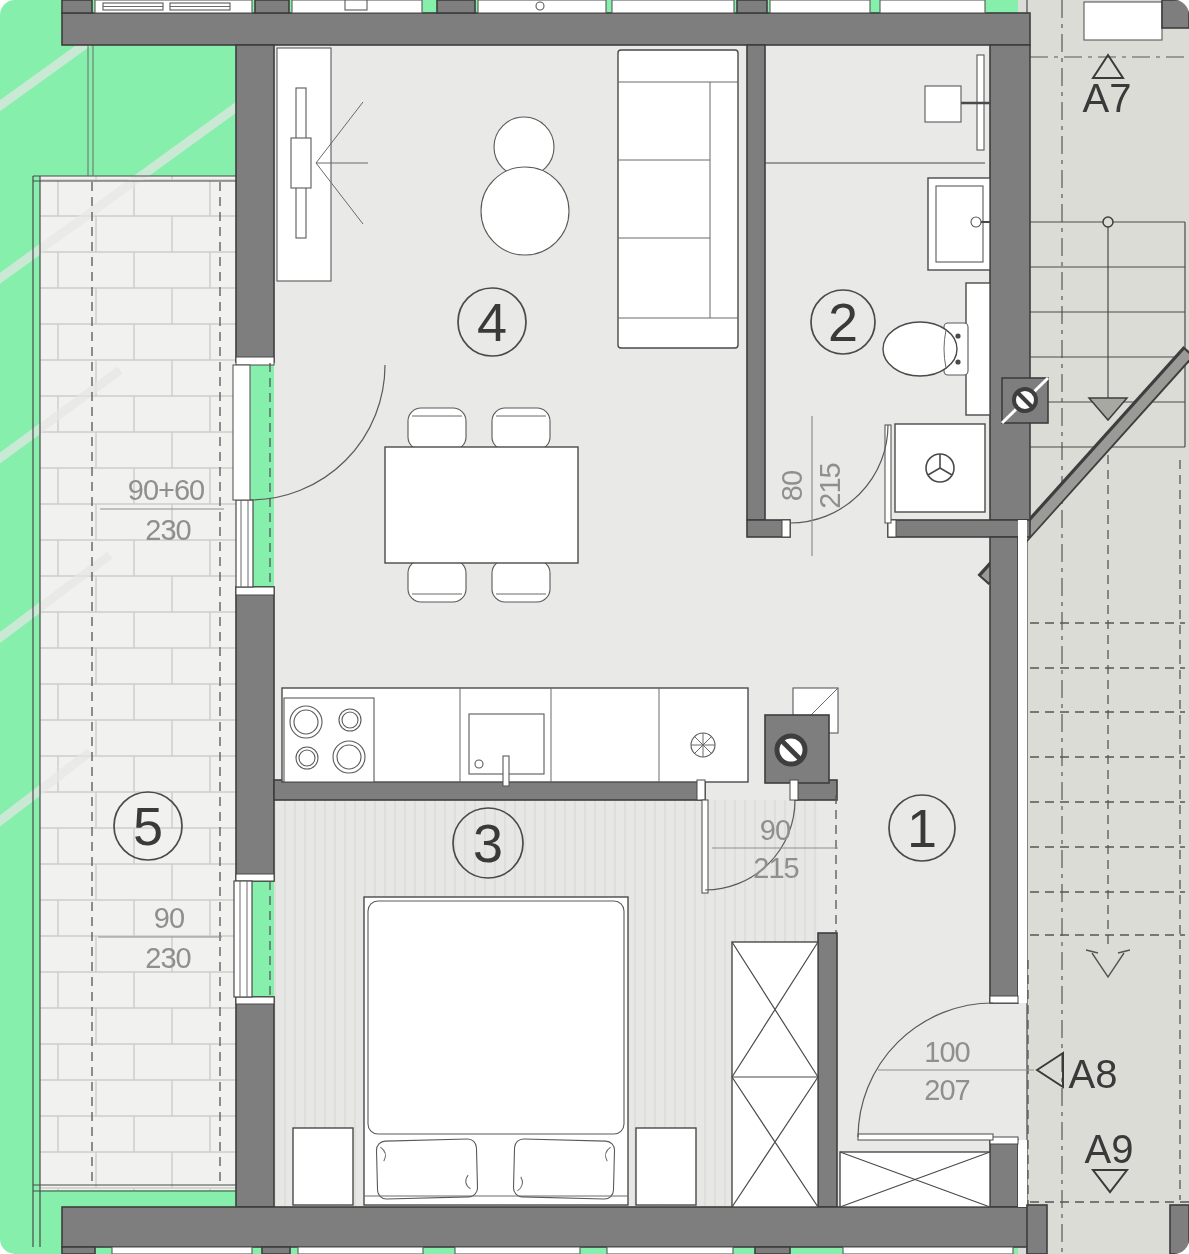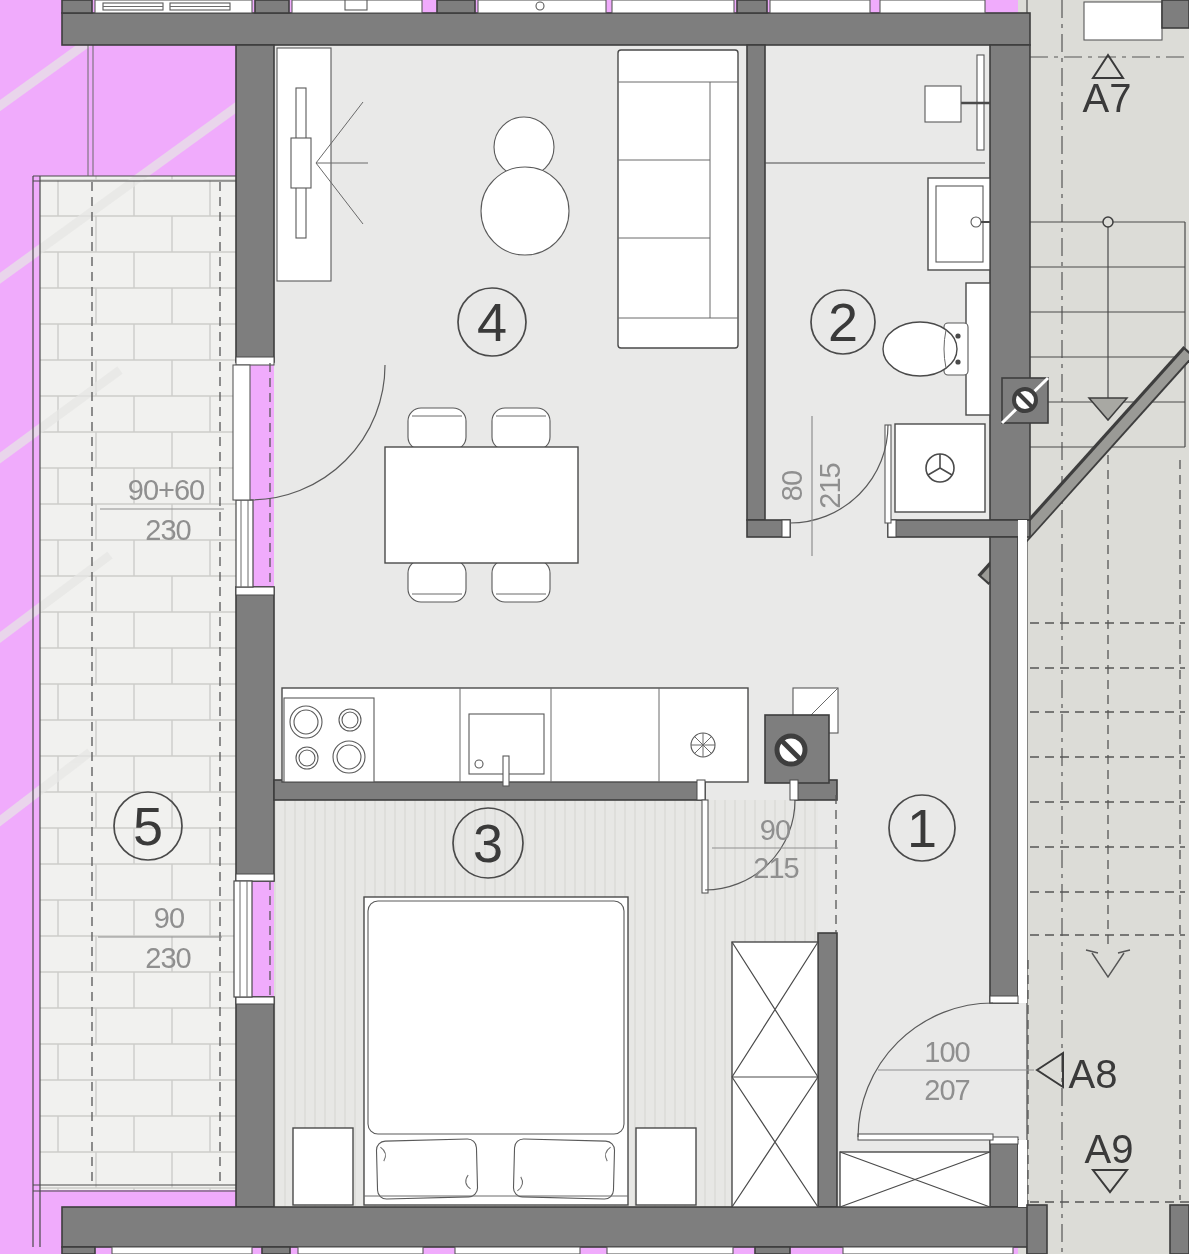--- a/index.html
+++ b/index.html
@@ -1,16 +1,16 @@
 <!DOCTYPE html>
 <html style="--wall: #7e7e7e; --wall_outline: #3e3e3e; --floor: #e9e9e8; --balcony_floor: #f1f1ef; --stair_floor: #dcdcd7; --bedroom_floor: #e7e7e5; --dim_text: #8f8f8f; --label_text: #3a3a3a;"><head>
 <meta charset="utf-8">
 <style>
   html,body{margin:0;padding:0;background:#fff;font-family:"Liberation Sans",sans-serif;}
-  .stage{position:relative;width:1189px;height:1254px;background:#f0abfc;overflow:hidden;}
+  .stage{position:relative;width:1189px;height:1254px;background:#86efac;overflow:hidden;border-radius:15px;}
   svg{display:block}
   .wall{fill:var(--wall,#7e7e7e);stroke:var(--wall_outline,#3e3e3e);stroke-width:1.6;}
   .furn{fill:#ffffff;stroke:#4a4a4a;stroke-width:1.4;}
   .furn-thin{fill:#ffffff;stroke:#5a5a5a;stroke-width:1.1;}
   .ln{stroke:#4a4a4a;stroke-width:1.2;fill:none;}
   .ln-lt{stroke:#6a6a6a;stroke-width:1;fill:none;}
   .arc{stroke:#5a5a5a;stroke-width:1.2;fill:none;}
   .dash{stroke:#565656;stroke-width:1.3;fill:none;stroke-dasharray:9 6;}
   .dashdot{stroke:#565656;stroke-width:1.2;fill:none;stroke-dasharray:18 6 4 6;}
   .dim{fill:var(--dim_text,#8f8f8f);font-size:29px;letter-spacing:-1px;}

